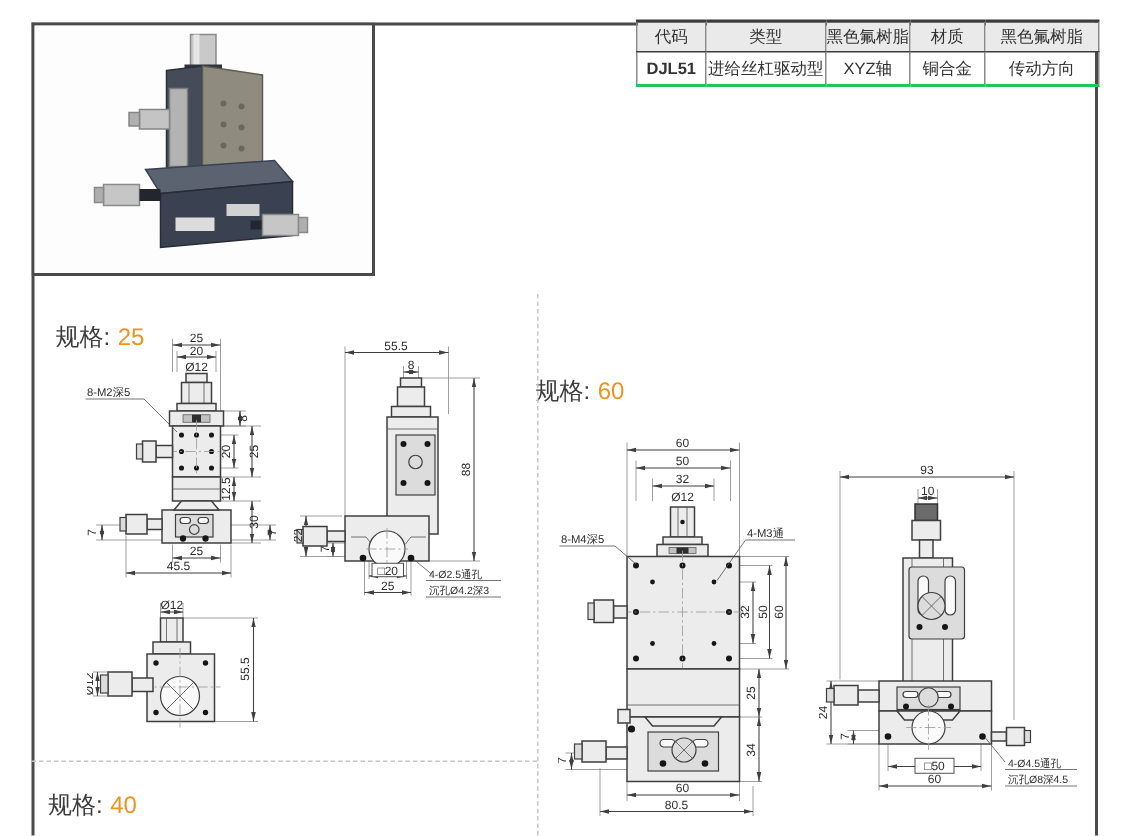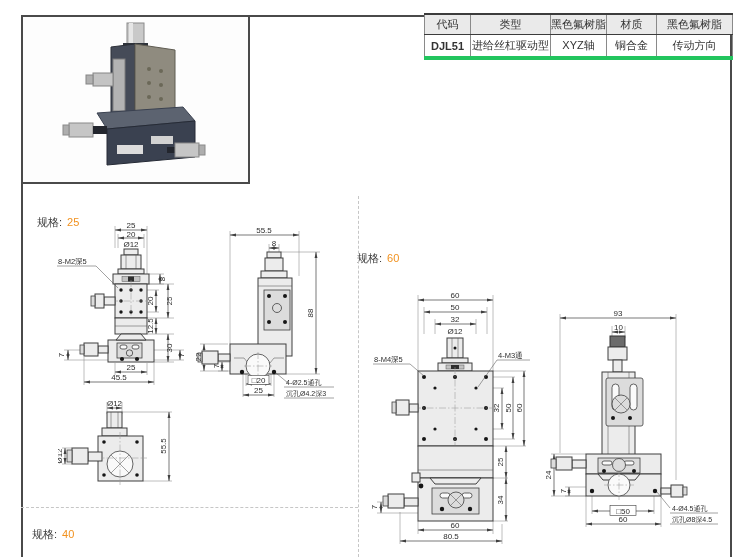--- a/index.html
+++ b/index.html
@@ -4,23 +4,23 @@
 <style>
   html,body{margin:0;padding:0;background:#fff;}
   body{width:750px;height:557px;position:relative;font-family:"Liberation Sans",sans-serif;overflow:hidden;}
   .abs{position:absolute;}
   .pline{position:absolute;background:#4a4a4a;}
   .photo-box{position:absolute;left:21px;top:15px;width:229px;height:169px;border:2px solid #4a4a4a;box-sizing:border-box;background:#fff;}
   
   .ptable{position:absolute;left:424px;top:13px;border-collapse:collapse;table-layout:fixed;}
   .ptable th,.ptable td{border:1px solid #8a8a8a;text-align:center;font-size:11px;color:#333;padding:0;height:19px;overflow:hidden;white-space:nowrap;}
   .ptable thead th{background:#eaeaea;border-top:2px solid #3c3c3c;border-bottom:1px solid #3c3c3c;font-weight:400;}
-  .ptable tbody td{height:21px;border-bottom:4px solid #22c55e;}
+  .ptable tbody td{height:21px;border-bottom:2px solid #22c55e;}
   .code-cell{color:#f1911e;font-weight:bold;}
-  .spec-label{position:absolute;font-size:11px;color:#3d3d3d;}
+  .spec-label{position:absolute;font-size:16px;color:#3d3d3d;}
   .spec-label .accent{color:#f1911e;margin-left:5px;}
   .dash-h{position:absolute;border-top:1px dashed #c6c6c6;}
   .dash-v{position:absolute;border-left:1px dashed #c6c6c6;}
   
   .part{fill:#ececec;stroke:#3f3f3f;stroke-width:1;}
   .part2{fill:#dcdcdc;stroke:#3f3f3f;stroke-width:.8;}
   .white{fill:#fafafa;stroke:#3f3f3f;stroke-width:.8;}
   .dk{fill:#2e2e2e;}
   .dim{stroke:#3f3f3f;stroke-width:.7;fill:none;}
   .ext{stroke:#8a8a8a;stroke-width:.55;fill:none;}

